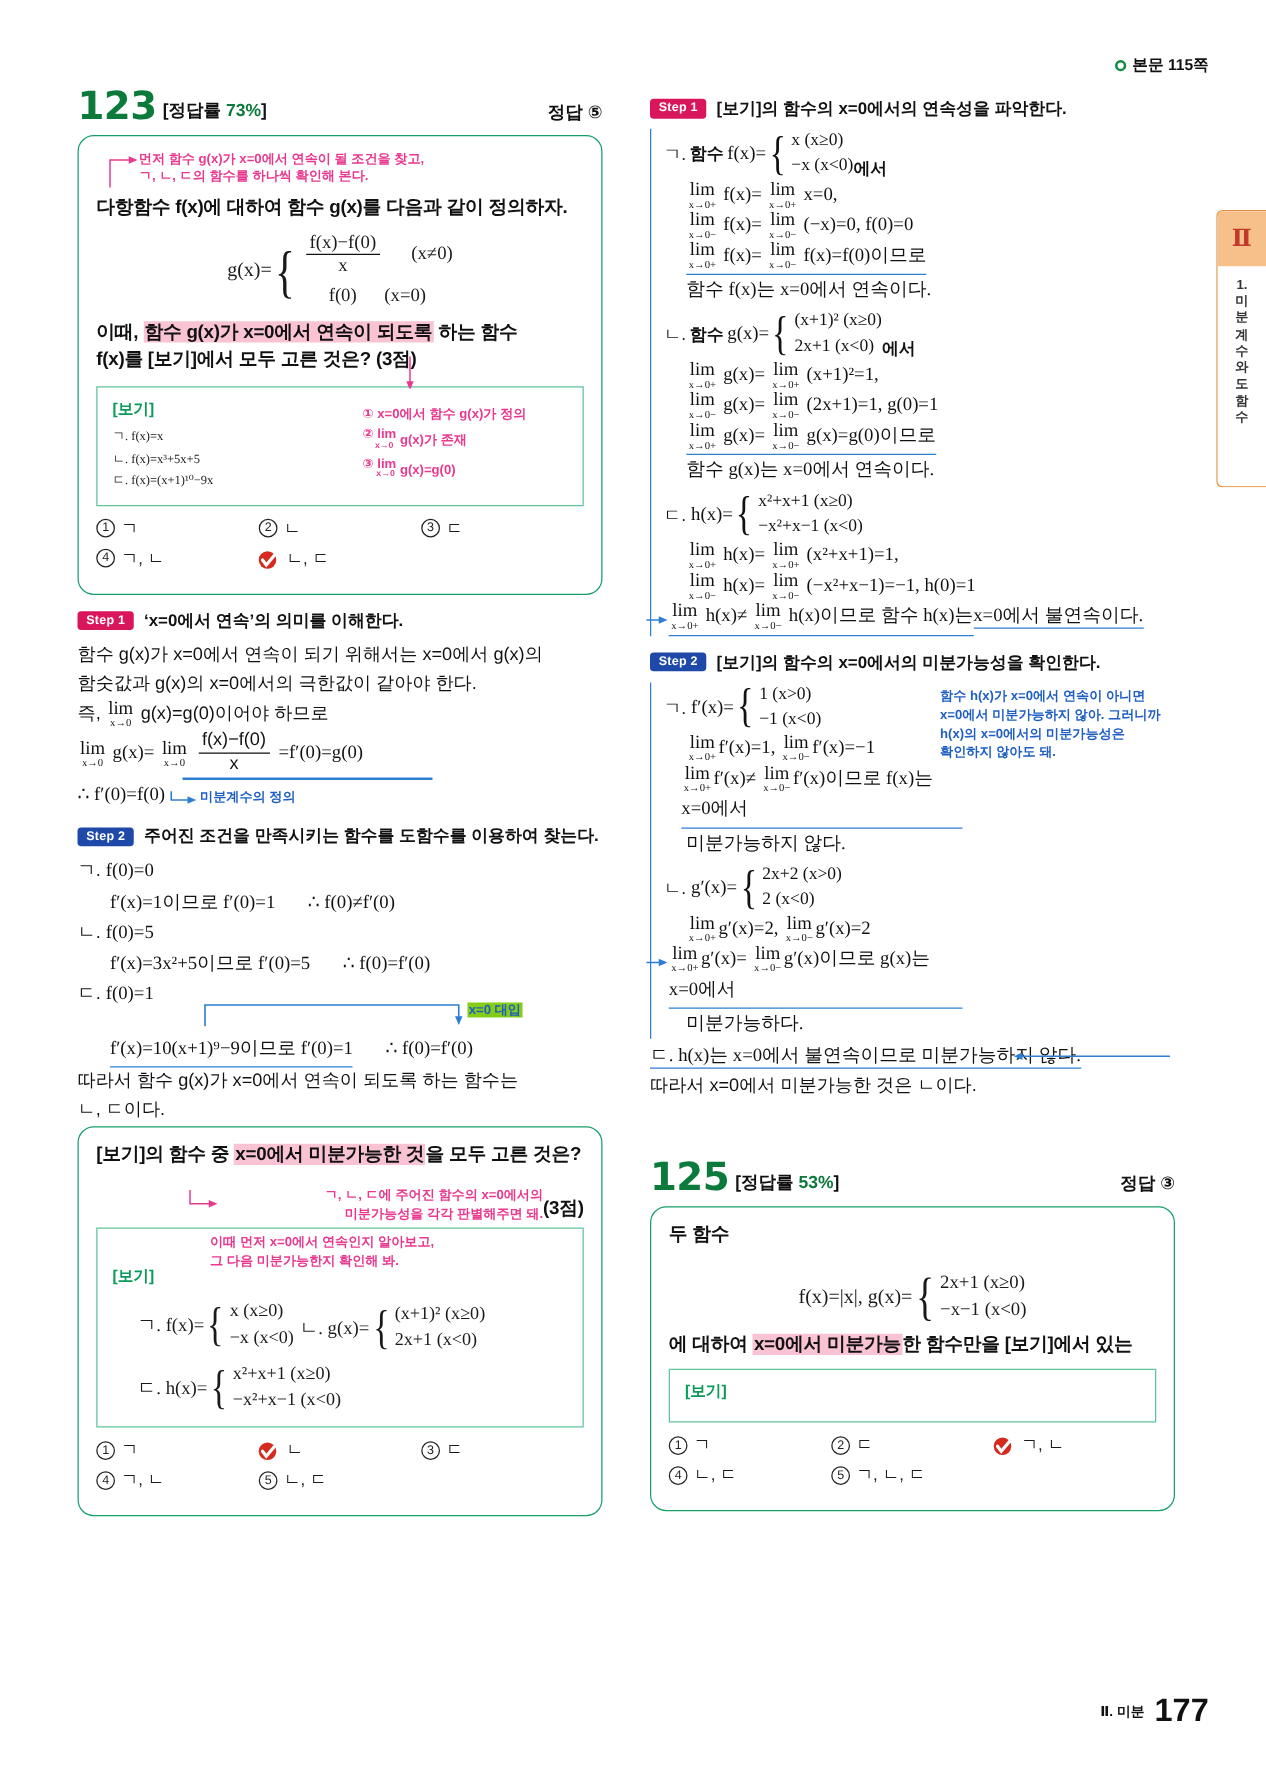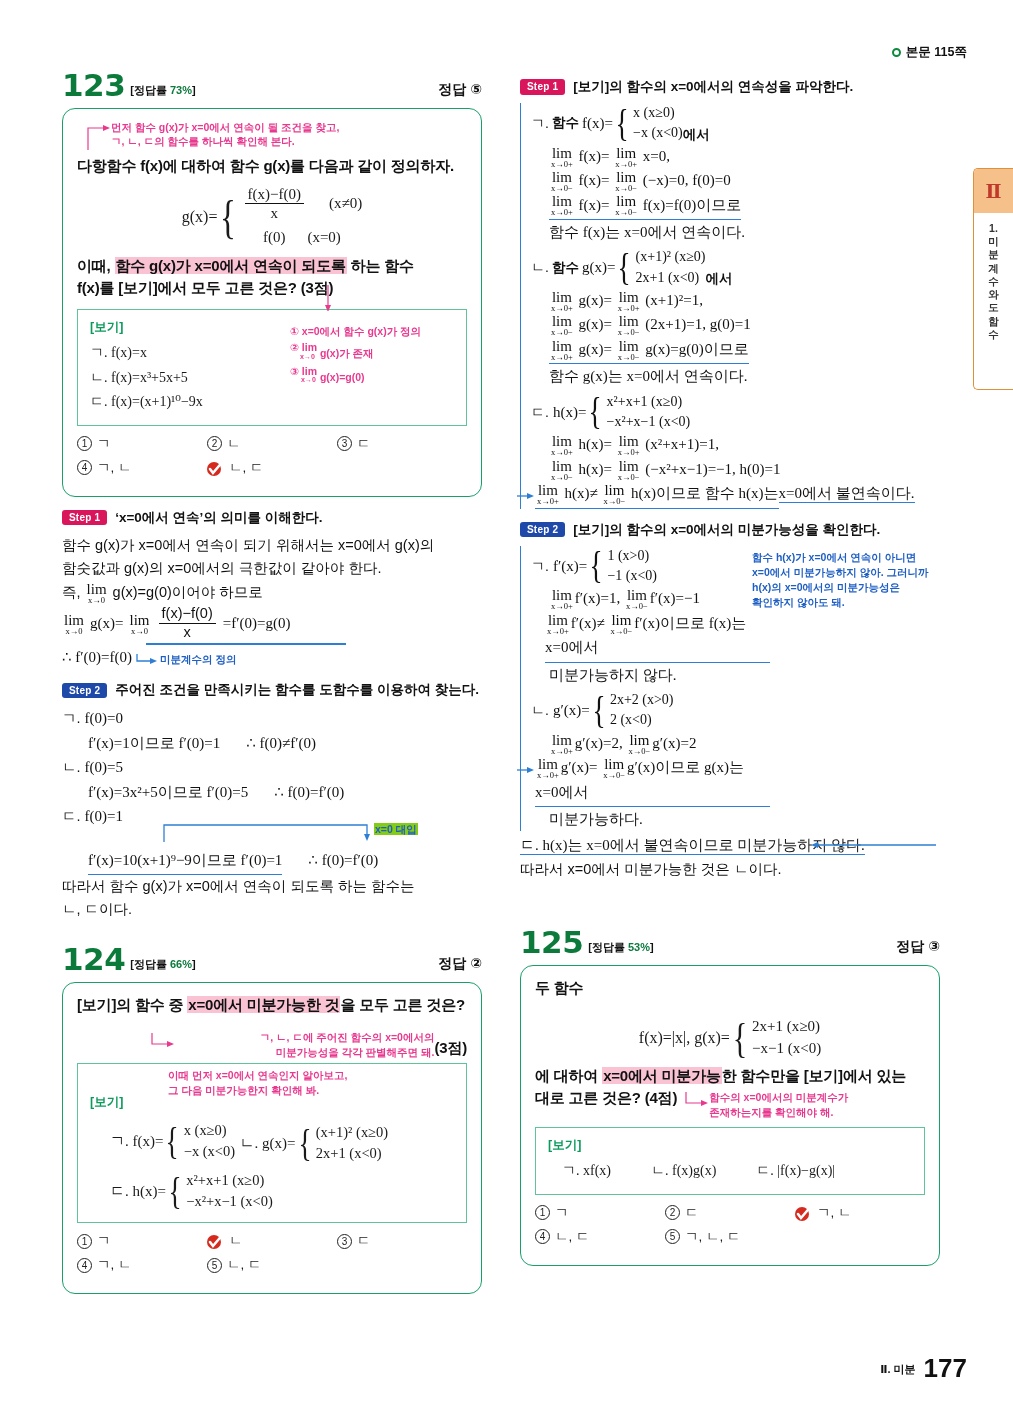--- a/index.html
+++ b/index.html
@@ -54,21 +54,21 @@
   .col-left  { position:absolute; left:62px;  top:70px;  width:420px; }
   .col-right { position:absolute; left:520px; top:78px;  width:420px; }
 
   
   .prob-head { display:flex; align-items:flex-end; margin-bottom:7px; }
   .prob-no {
     font-size:31px; font-weight:bold; color:#0b7a3b;
     letter-spacing:-0.5px; line-height:1;
     font-family:"DejaVu Sans",sans-serif;
   }
-  .prob-rate { font-size:11px; font-weight:bold; color:#111; margin-left:5px; padding-bottom:3px; }
+  .prob-rate { font-size:14px; font-weight:bold; color:#111; margin-left:5px; padding-bottom:3px; }
   .prob-rate .pct { color:#0b7a3b; }
   .prob-ans { margin-left:auto; font-size:14px; font-weight:bold; color:#111; padding-bottom:2px; }
 
   
   .qcard {
     border:1.6px solid #19a06a;
     border-radius:13px;
     padding:11px 14px 13px 14px;
     background:#fff;
     position:relative;
@@ -92,21 +92,21 @@
 
   
   .boki {
     border:1.2px solid #5fc49a;
     padding:9px 12px 10px 12px;
     margin-top:9px;
     background:#fff;
     position:relative;
   }
   .boki-title { color:#0b9a5a; font-weight:bold; font-size:12.5px; margin-bottom:5px; }
-  .boki-item { font-size:14px; font-family:"Liberation Serif","DejaVu Serif",serif; line-height:1.75; }
+  .boki-item { font-size:10px; font-family:"Liberation Serif","DejaVu Serif",serif; line-height:1.75; }
 
   
   .choices { margin-top:9px; font-size:13.5px; }
   .choice-row { display:flex; margin-bottom:6px; }
   .choice { width:33.33%; display:flex; align-items:center; gap:5px; }
   .circ {
     display:inline-block; width:15px; height:15px; line-height:13px;
     border-radius:50%; border:1.1px solid #222; text-align:center;
     font-size:10px; color:#222;
   }
@@ -343,25 +343,20 @@
         <div class="hint-blue" style="position:absolute; left:312px; top:18px;"><span class="hl" style="background:#84cc16;">x=0 대입</span></div>
         <div style="padding-left:26px; display:flex; gap:26px; margin-top:20px;">
           <span class="eq u-blue">f′(x)=10(x+1)⁹−9이므로 f′(0)=1</span>
           <span class="eq">∴ f(0)=f′(0)</span>
         </div>
       </div>
       <div>따라서 함수 g(x)가 x=0에서 연속이 되도록 하는 함수는</div>
       <div>ㄴ, ㄷ이다.</div>
     </div>
 
-    <div class="prob-head" style="margin-top:22px;">
-      <span class="prob-no">124</span>
-      <span class="prob-rate"><span>[정답률 </span><span class="pct">66%</span><span>]</span></span>
-      <span class="prob-ans">정답 ②</span>
-    </div>
 
     <div class="qcard">
       <div class="qtext"><span>[보기]의 함수 중 </span><span class="hl">x=0에서 미분가능한 것</span><span>을 모두 고른 것은?</span></div>
 
       <div style="display:flex; align-items:flex-start; margin-top:14px;text-align:right;">
         <svg width="26" height="22" style="flex:none; margin-left:72px; margin-top:2px;">
           <path d="M3,1 L3,12 L20,12" stroke="#e8398f" stroke-width="1.2" fill="none"></path>
           <path d="M18,9 L25,12 L18,15 Z" fill="#e8398f"></path>
         </svg>
         <div class="hint-pink" style="flex:1;">
@@ -612,39 +607,23 @@
         <span class="ser" style="font-size:16px;">f(x)=|x|, g(x)=</span>
         <span class="brace" style="font-size:42px;">{</span>
         <span class="brace-lines" style="font-size:15px;">
           <div>2x+1     (x≥0)</div>
           <div>−x−1  (x&lt;0)</div>
         </span>
       </div>
 
       <div class="qtext"><span>에 대하여 </span><span class="hl">x=0에서 미분가능</span><span>한 함수만을 [보기]에서 있는</span></div>
 
-      <div style="display:flex; align-items:flex-start;">
-        <span class="qtext" style="flex:none;">대로 고른 것은? (4점)</span>
-        <svg width="26" height="22" style="flex:none; margin-left:6px; margin-top:4px;">
-          <path d="M3,1 L3,12 L20,12" stroke="#e8398f" stroke-width="1.2" fill="none"></path>
-          <path d="M18,9 L25,12 L18,15 Z" fill="#e8398f"></path>
-        </svg>
-        <div class="hint-pink" style="flex:1; margin-top:3px;">
-          <div>함수의 x=0에서의 미분계수가</div>
-          <div>존재하는지를 확인해야 해.</div>
-        </div>
-      </div>
 
       <div class="boki" style="margin-top:8px;">
         <div class="boki-title">[보기]</div>
-        <div style="display:flex; gap:40px; padding-left:14px;">
-          <span class="boki-item">ㄱ. xf(x)</span>
-          <span class="boki-item">ㄴ. f(x)g(x)</span>
-          <span class="boki-item">ㄷ. |f(x)−g(x)|</span>
-        </div>
       </div>
 
       <div class="choices">
         <div class="choice-row">
           <div class="choice">
               <span class="circ">1</span>
               <span>ㄱ</span>
             </div>
           <div class="choice">
               <span class="circ">2</span>

